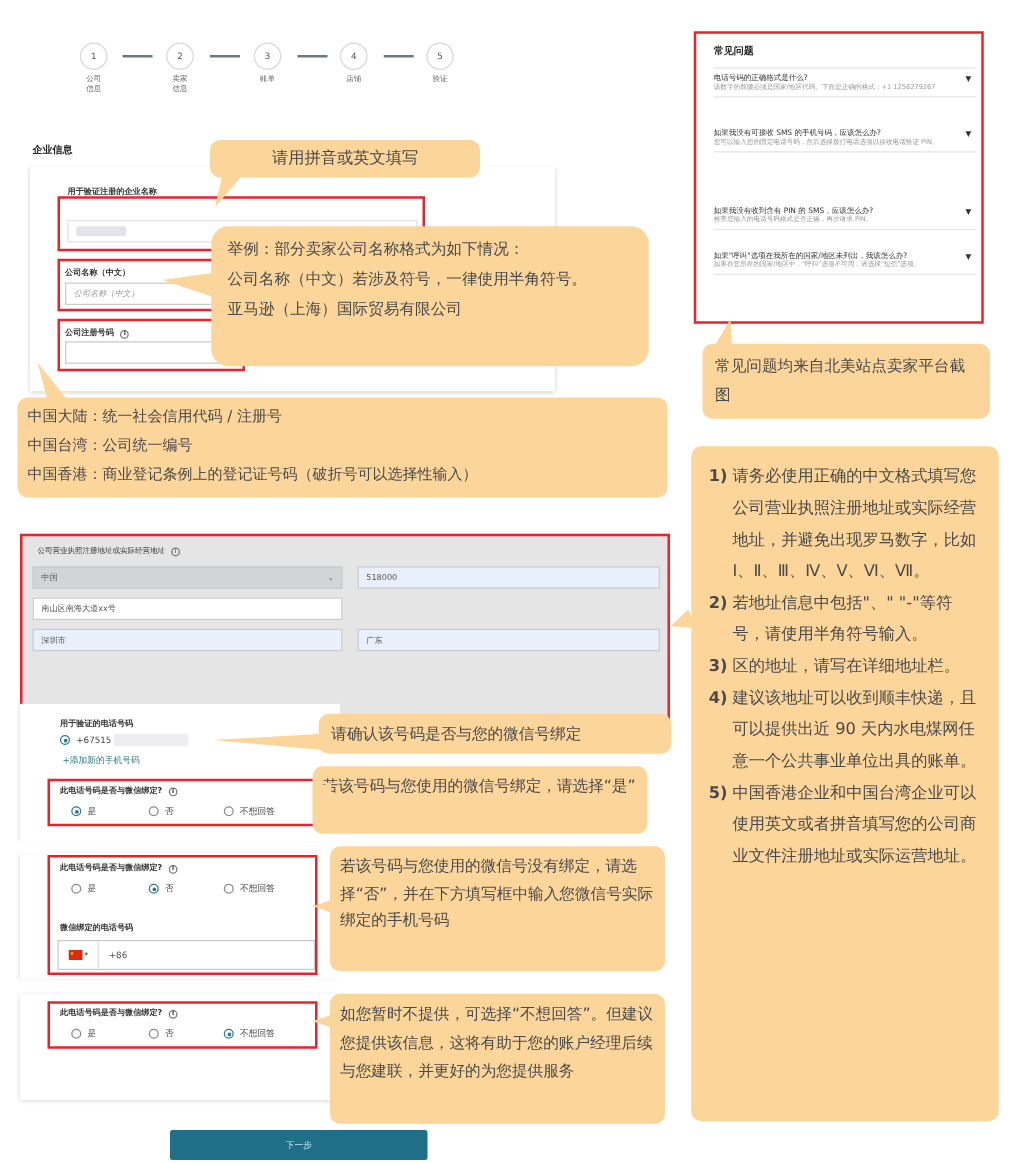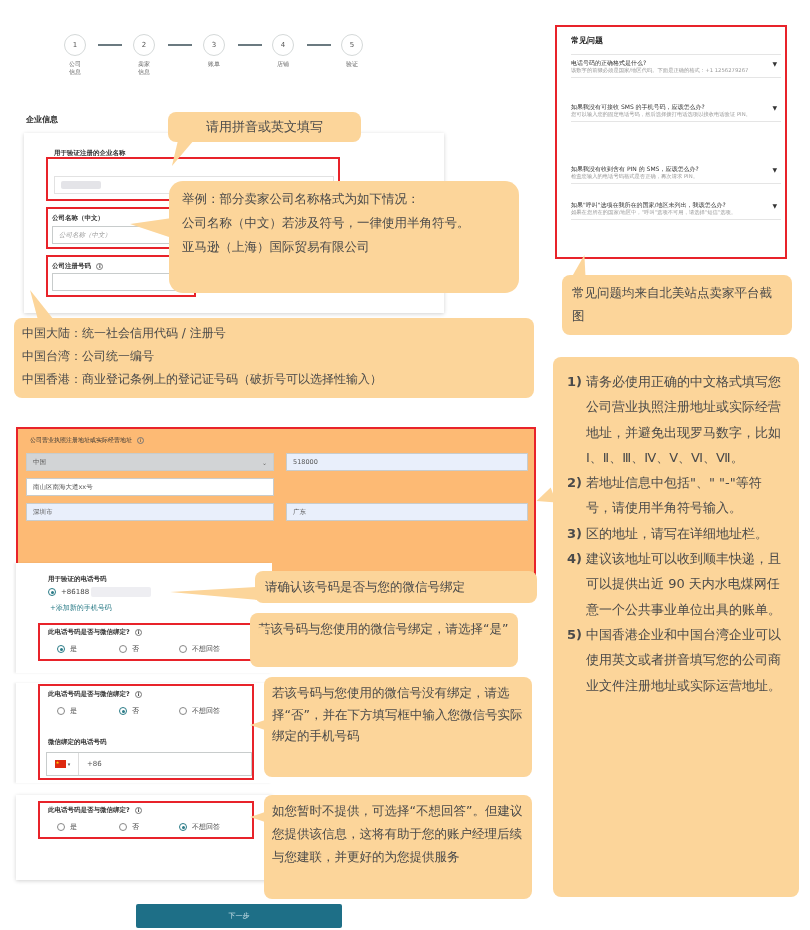--- a/index.html
+++ b/index.html
@@ -86,21 +86,21 @@
 <div class="field-label" style="left:52px;top:214px;">公司名称（中文）</div>
 <div class="input placeholder" style="left:52px;top:226px;width:140px;">公司名称（中文）</div>
 
 <div class="redbox" style="left:46px;top:255px;width:150px;height:42px;"></div>
 <div class="field-label" style="left:52px;top:262px;">
   <span>公司注册号码</span>
   <span style="display:inline-block;width:7px;height:7px;border:1px solid #777;border-radius:50%;font-size:5px;line-height:5px;text-align:center;margin-left:3px;">i</span>
 </div>
 <div class="input" style="left:52px;top:273px;width:140px;"></div>
 
-<div class="callout" style="left:168px;top:112px;width:193px;height:30px;font-size:13px;line-height:18px;text-align:center;padding:6px 8px;">
+<div class="callout" style="left:168px;top:112px;width:216px;height:30px;font-size:13px;line-height:18px;text-align:center;padding:6px 8px;">
   <span>请用拼音或英文填写</span>
 </div>
 <div class="abs" style="left:172px;top:140px;width:0;height:0;border-left:6px solid transparent;border-right:10px solid transparent;border-top:26px solid #fcd59a;transform:skewX(-25deg);"></div>
 
 <div class="callout" style="left:169px;top:181px;width:350px;height:112px;font-size:12.5px;line-height:24px;padding:6px 13px;border-radius:14px;">
   <div>举例：部分卖家公司名称格式为如下情况：</div>
   <div>公司名称（中文）若涉及符号，一律使用半角符号。</div>
   <div>亚马逊（上海）国际贸易有限公司</div>
 </div>
 <div class="abs" style="left:130px;top:218px;width:0;height:0;border-top:6px solid transparent;border-bottom:14px solid transparent;border-right:42px solid #fcd59a;"></div>
@@ -136,21 +136,21 @@
     <div class="faq-a">如果在您所在的国家/地区中，"呼叫"选项不可用，请选择"短信"选项。</div>
     <span class="faq-caret">▼</span>
   </div>
 </div>
 
 <div class="callout" style="left:562px;top:275px;width:230px;height:60px;font-size:12.5px;line-height:23px;padding:6px 10px;">
   <span>常见问题均来自北美站点卖家平台截图</span>
 </div>
 <div class="abs" style="left:575px;top:255px;width:0;height:0;border-left:5px solid transparent;border-right:10px solid transparent;border-bottom:24px solid #fcd59a;transform:skewX(-20deg);"></div>
 
-<div class="redbox" style="left:16px;top:427px;width:520px;height:153px;background:#fdba74;">
+<div class="redbox" style="left:16px;top:427px;width:520px;height:153px;background:#e5e5e5;">
   <div class="field-label" style="left:12px;top:7px;font-weight:normal;font-size:6px;">
     <span>公司营业执照注册地址或实际经营地址</span>
     <span style="display:inline-block;width:7px;height:7px;border:1px solid #777;border-radius:50%;font-size:5px;line-height:5px;text-align:center;margin-left:3px;">i</span>
   </div>
   <div class="input grey" style="left:8px;top:24px;width:248px;justify-content:space-between;">
     <span>中国</span>
     <span style="font-size:6px;color:#666;">⌄</span>
   </div>
   <div class="input blue" style="left:268px;top:24px;width:242px;">518000</div>
   <div class="input" style="left:8px;top:49px;width:248px;">南山区南海大道xx号</div>
@@ -182,21 +182,21 @@
       </li>
   </ul>
 </div>
 <div class="abs" style="left:536px;top:490px;width:0;height:0;border-top:8px solid transparent;border-bottom:8px solid transparent;border-right:18px solid #fcd59a;transform:rotate(-20deg);"></div>
 
 <div class="card" style="left:16px;top:563px;width:256px;height:110px;box-shadow:-2px 0 2px rgba(0,0,0,0.08);"></div>
 <div class="field-label" style="left:48px;top:575px;">用于验证的电话号码</div>
 <div class="radio-row" style="left:48px;top:587px;">
   <span class="radio">
       <span class="dot on"></span>
-      <span>+86188</span>
+      <span>+67515</span>
     </span>
   <span style="display:inline-block;width:60px;height:10px;background:#eeeef2;border-radius:2px;margin-left:2px;"></span>
 </div>
 <div class="abs" style="left:50px;top:603px;font-size:7px;color:#2a7b87;">+添加新的手机号码</div>
 
 <div class="redbox" style="left:38px;top:623px;width:216px;height:38px;"></div>
 <div class="field-label" style="left:48px;top:628px;">
   <span>此电话号码是否与微信绑定?</span>
   <span style="display:inline-block;width:7px;height:7px;border:1px solid #777;border-radius:50%;font-size:5px;line-height:5px;text-align:center;margin-left:3px;">i</span>
 </div>

